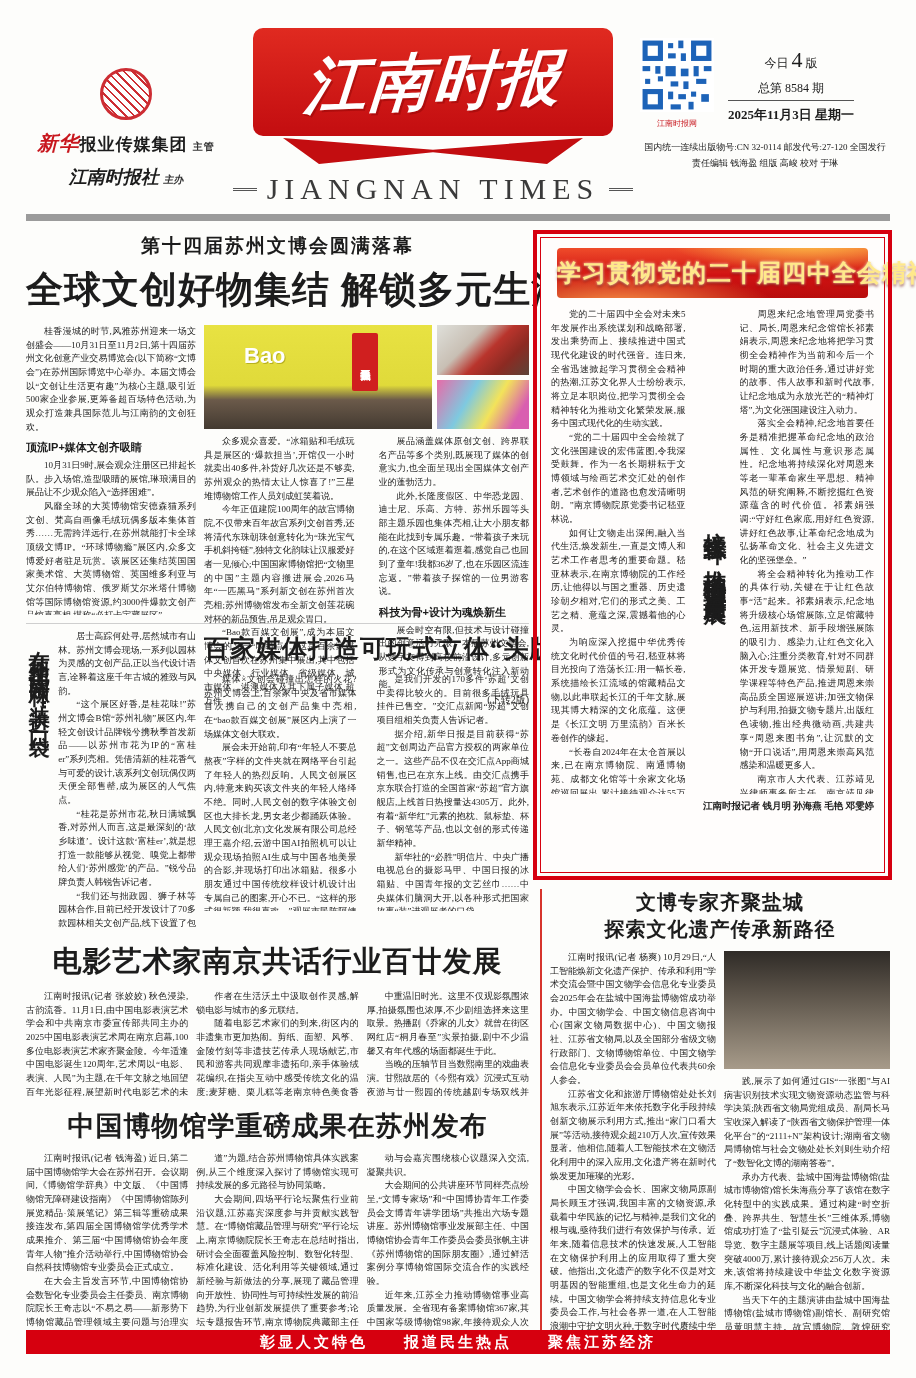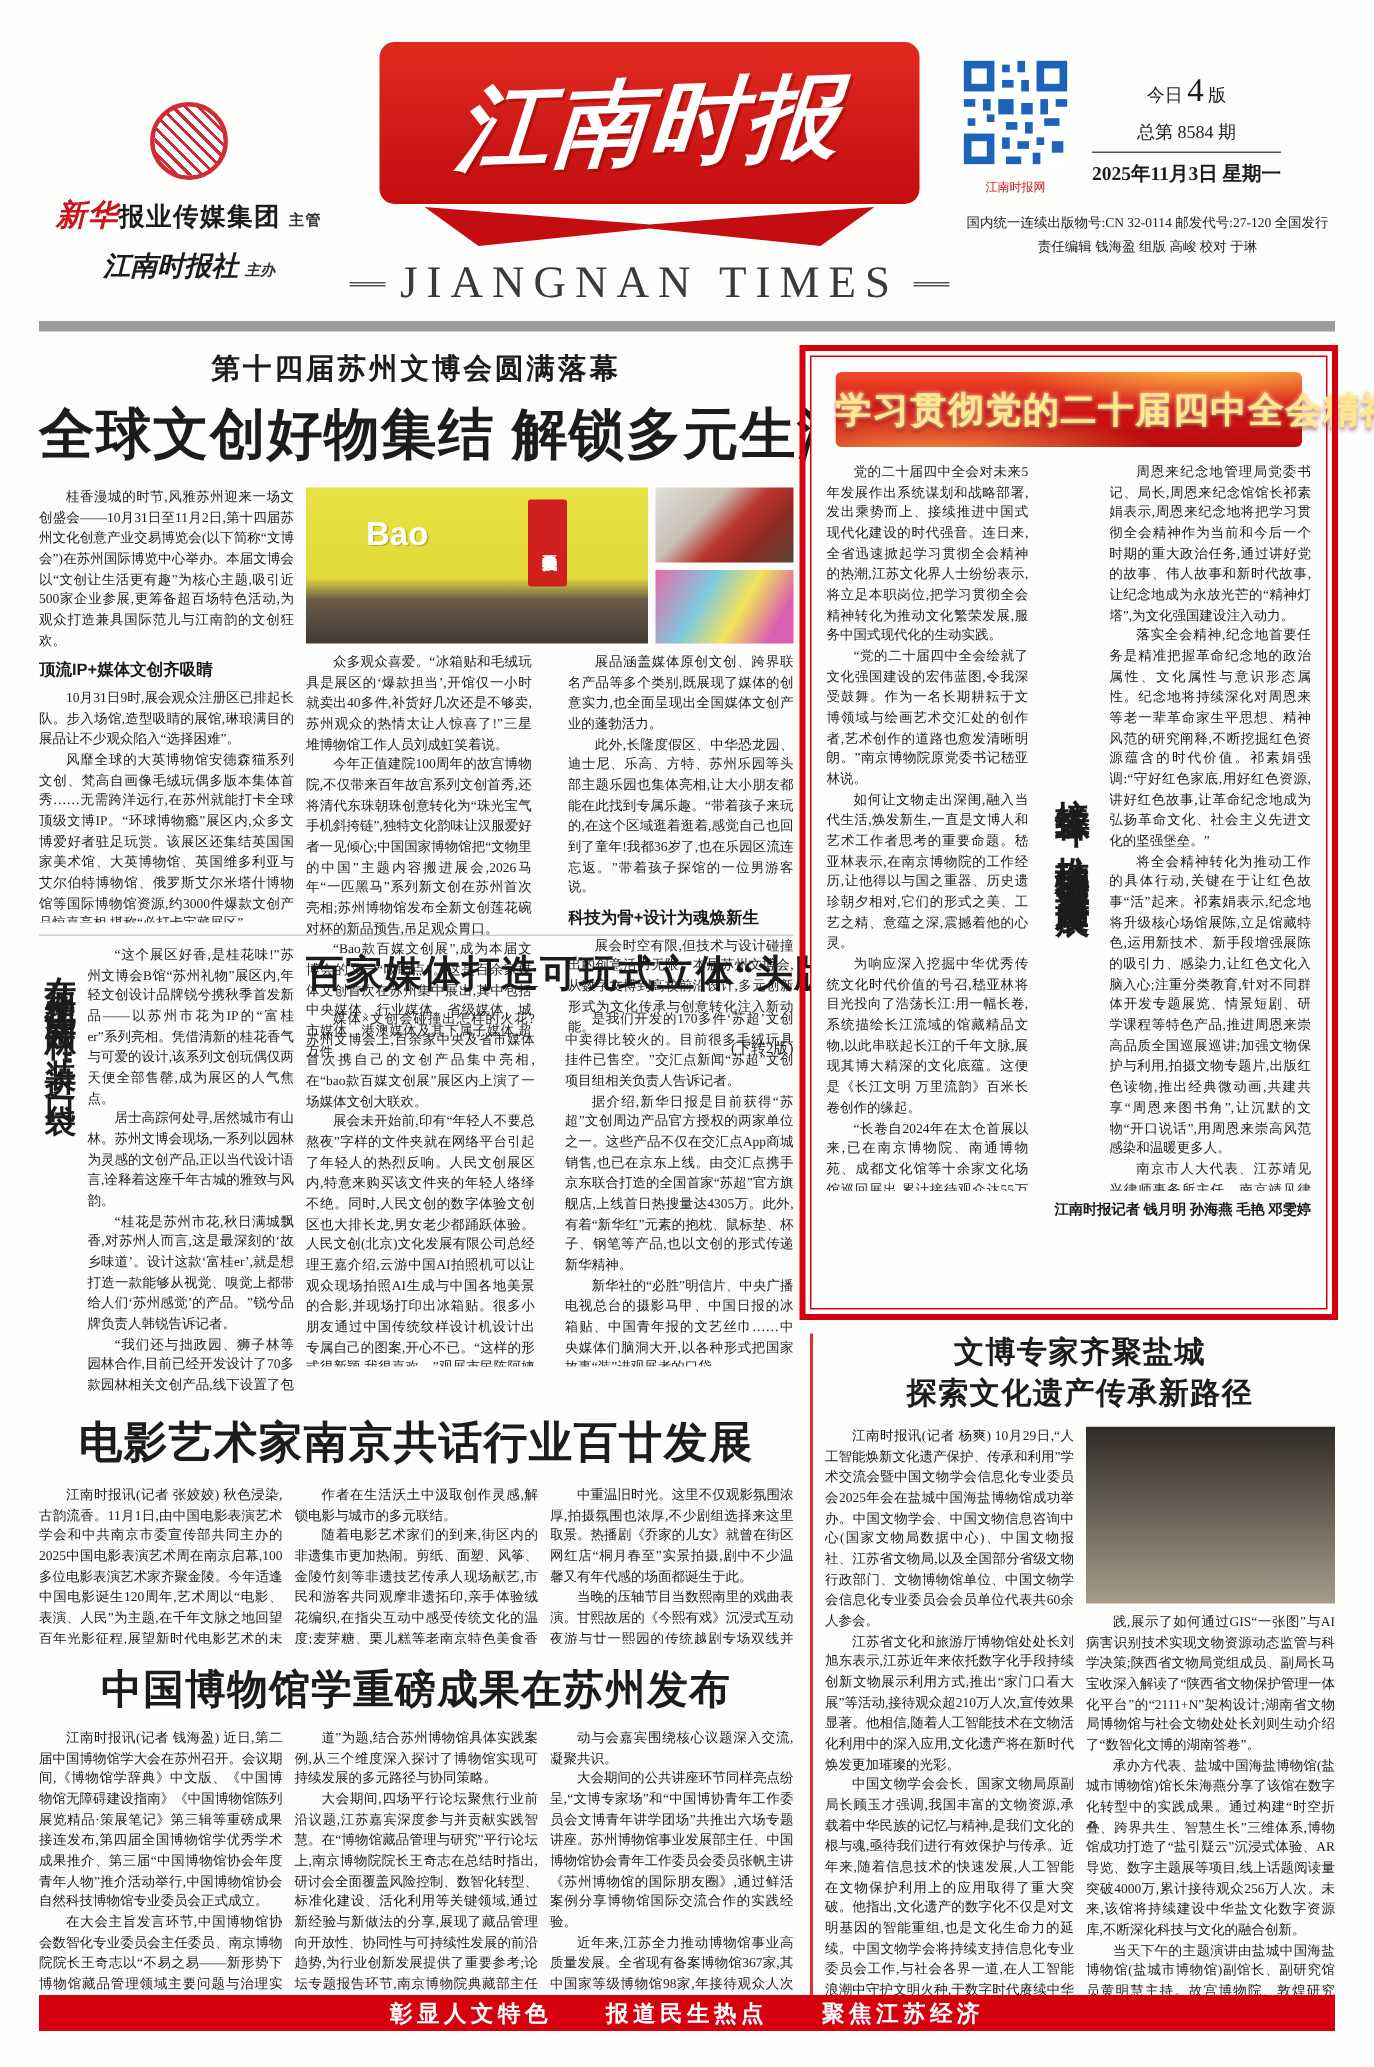--- a/index.html
+++ b/index.html
@@ -255,22 +255,22 @@
         </div>
       </div>
 
       <div class="thin-rule"></div>
 
       <div class="mid-row">
         <div class="garden">
           <div class="garden-vtitle">在苏州把江南园林“装进”口袋</div>
           <div class="garden-text bodytext clip">
             <div>
+                <p>居士高踪何处寻,居然城市有山林。苏州文博会现场,一系列以园林为灵感的文创产品,正以当代设计语言,诠释着这座千年古城的雅致与风韵。</p>
                 <p>“这个展区好香,是桂花味!”苏州文博会B馆“苏州礼物”展区内,年轻文创设计品牌锐兮携秋季首发新品——以苏州市花为IP的“富桂er”系列亮相。凭借清新的桂花香气与可爱的设计,该系列文创玩偶仅两天便全部售罄,成为展区的人气焦点。</p>
-                <p>居士高踪何处寻,居然城市有山林。苏州文博会现场,一系列以园林为灵感的文创产品,正以当代设计语言,诠释着这座千年古城的雅致与风韵。</p>
                 <p>“桂花是苏州市花,秋日满城飘香,对苏州人而言,这是最深刻的‘故乡味道’。设计这款‘富桂er’,就是想打造一款能够从视觉、嗅觉上都带给人们‘苏州感觉’的产品。”锐兮品牌负责人韩锐告诉记者。</p>
                 <p>“我们还与拙政园、狮子林等园林合作,目前已经开发设计了70多款园林相关文创产品,线下设置了包括机场、酒店、景区在内的近60家销售门店。今年又成功打造了线上渠道,刚开设的天猫店铺月销售额超10万元。”韩锐说。</p>
               </div>
 
           </div>
         </div>
         <div class="media">
           <div class="media-headline">百家媒体打造可玩式立体“头版”</div>
           <div class="media-cols">
             <div class="media-col bodytext clip">

